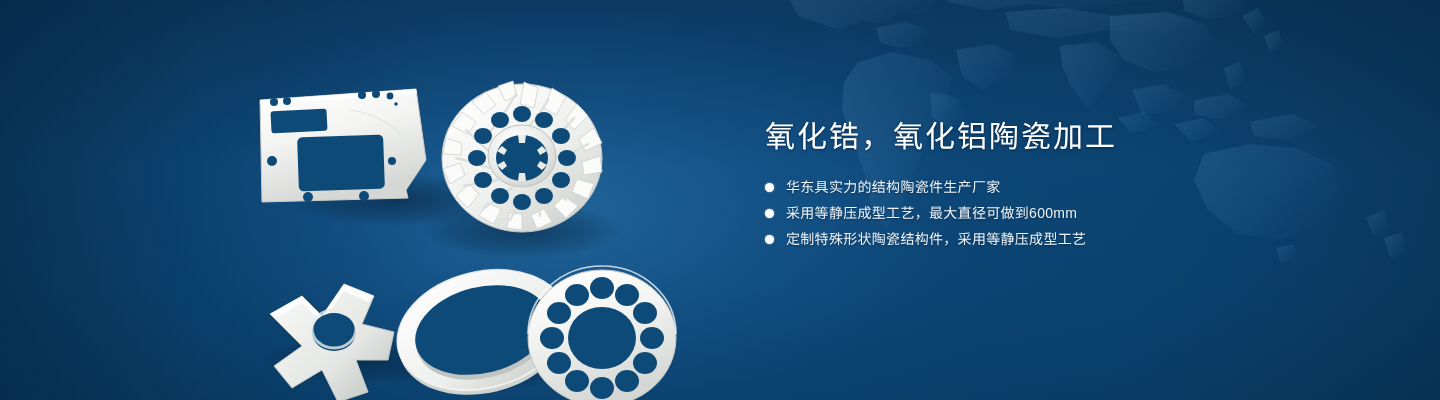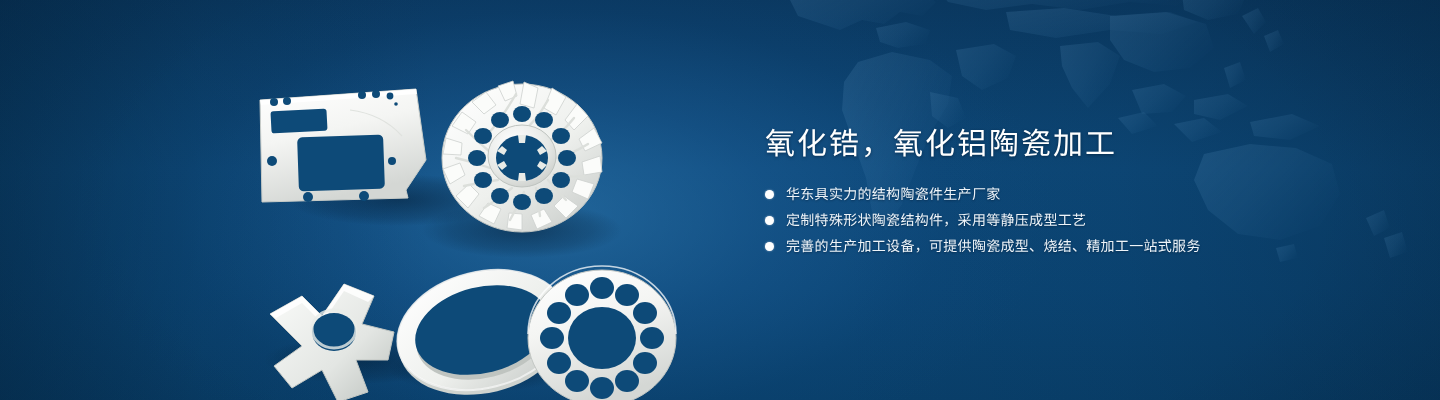--- a/index.html
+++ b/index.html
@@ -58,21 +58,21 @@
     position:absolute;left:765px;top:108px;width:620px;
     color:#f2f7fb;
   }
   .headline{
     font-size:30px;
     line-height:42px;
     letter-spacing:2px;
     font-weight:400;
     color:#ffffff;
     text-shadow:0 1px 3px rgba(0,20,40,.55);
-    margin:15px 0 18px 0;
+    margin:8px 0 18px 0;
     white-space:nowrap;
   }
   .bullets{list-style:none;margin:0;padding:0;}
   .bullet{
     display:flex;align-items:center;
     height:22px;
     margin-bottom:4px;
     text-align:right;
   }
   .dot{
@@ -330,22 +330,22 @@
   <div class="copy">
     <h1 class="headline">氧化锆，氧化铝陶瓷加工</h1>
 
     <ul class="bullets">
       <li class="bullet">
         <span class="dot"></span>
         <span class="btxt">华东具实力的结构陶瓷件生产厂家</span>
       </li>
       <li class="bullet">
         <span class="dot"></span>
-        <span class="btxt">定制特殊形状陶瓷结构件，采用等静压成型工艺</span>
+        <span class="btxt">采用等静压成型工艺，最大直径可做到600mm</span>
       </li>
       <li class="bullet">
         <span class="dot"></span>
-        <span class="btxt">完善的生产加工设备，可提供陶瓷成型、烧结、精加工一站式服务</span>
+        <span class="btxt">定制特殊形状陶瓷结构件，采用等静压成型工艺</span>
       </li>
     </ul>
   </div>
 
 </div>
 
 </body></html>

